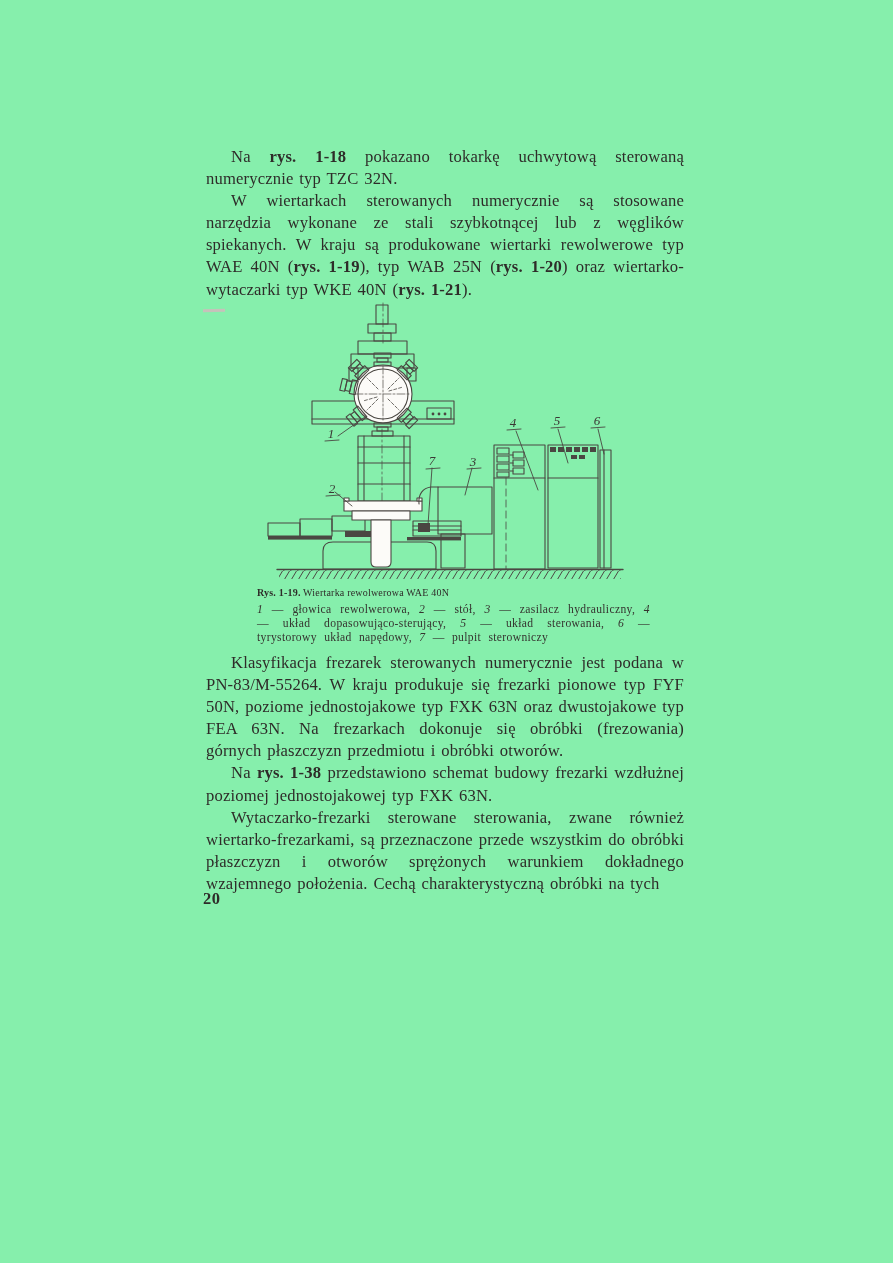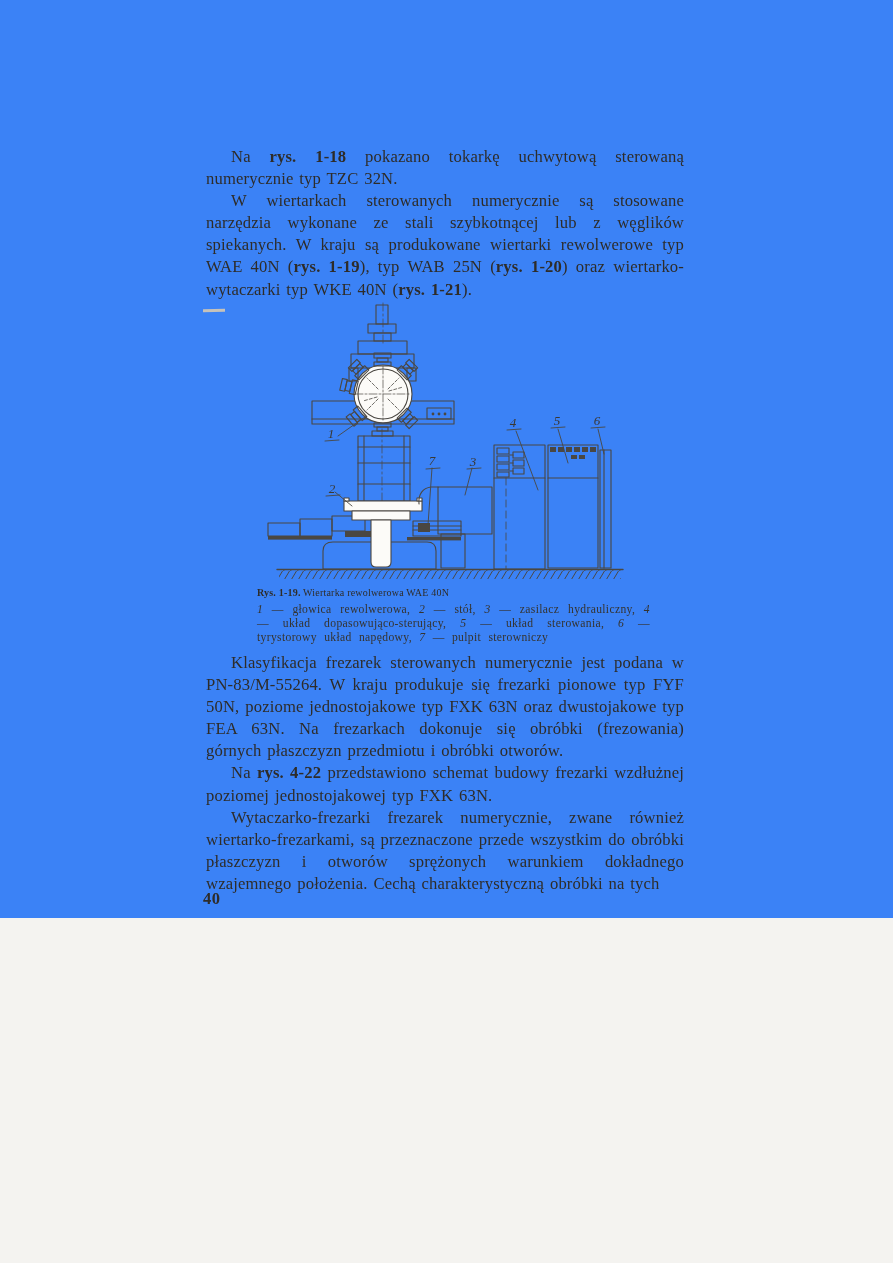--- a/index.html
+++ b/index.html
@@ -2,22 +2,22 @@
 <html lang="pl"><head>
 <meta charset="utf-8">
 <style>
   html,body{margin:0;padding:0;}
   body{
     width:893px;height:1263px;
     background:#f4f3f0;
     font-family:"Liberation Serif","DejaVu Serif",serif;
   }
   .page{
-    position:relative;width:893px;height:918px;
-    background:#3b82f6;color:#2e2c29;overflow:hidden;
+    position:relative;width:893px;height:1263px;
+    background:#86efac;color:#2e2c29;overflow:hidden;
   }
   .body-text{
     position:absolute;left:206px;width:478px;
     font-size:16.6px;line-height:22.1px;
     text-align:justify;word-spacing:0.09em;letter-spacing:0.01em;
   }
   .block-top{top:146px;}
   .block-bottom{top:652px;}
   .para{margin:0;text-indent:25px;}
   .b{font-weight:bold;}
@@ -240,19 +240,19 @@
     </svg>
   </div>
 
   <div class="caption">
     <p class="caption-title"><span class="b">Rys. 1-19.</span><span> Wiertarka rewolwerowa WAE 40N</span></p>
     <div class="caption-legend"><span class="i">1</span><span> — głowica rewolwerowa, </span><span class="i">2</span><span> — stół, </span><span class="i">3</span><span> — zasilacz hydrauliczny, </span><span class="i">4</span><span> — układ dopasowująco-sterujący, </span><span class="i">5</span><span> — układ sterowania, </span><span class="i">6</span><span> — tyrystorowy układ napędowy, </span><span class="i">7</span><span> — pulpit sterowniczy</span></div>
   </div>
 
   <div class="body-text block-bottom">
     <p class="para"><span class="r">Klasyfikacja </span><span class="i">frezarek sterowanych numerycznie</span><span class="r"> jest podana w PN-83/M-55264. W kraju produkuje się frezarki pionowe typ FYF 50N, poziome jednostojakowe typ FXK 63N oraz dwustojakowe typ FEA 63N. Na frezarkach dokonuje się obróbki (frezowania) górnych płaszczyzn przedmiotu i obróbki otworów.</span></p>
-    <p class="para"><span class="r">Na </span><span class="b">rys. 4-22</span><span class="r"> przedstawiono schemat budowy frezarki wzdłużnej poziomej jednostojakowej typ FXK 63N.</span></p>
-    <p class="para"><span class="i">Wytaczarko-frezarki frezarek numerycznie</span><span class="r">, zwane również wiertarko-frezarkami, są przeznaczone przede wszystkim do obróbki płaszczyzn i otworów sprężonych warunkiem dokładnego wzajemnego położenia. Cechą charakterystyczną obróbki na tych</span></p>
-  </div>
-
-  <div class="page-number">40</div>
+    <p class="para"><span class="r">Na </span><span class="b">rys. 1-38</span><span class="r"> przedstawiono schemat budowy frezarki wzdłużnej poziomej jednostojakowej typ FXK 63N.</span></p>
+    <p class="para"><span class="i">Wytaczarko-frezarki sterowane sterowania</span><span class="r">, zwane również wiertarko-frezarkami, są przeznaczone przede wszystkim do obróbki płaszczyzn i otworów sprężonych warunkiem dokładnego wzajemnego położenia. Cechą charakterystyczną obróbki na tych</span></p>
+  </div>
+
+  <div class="page-number">20</div>
 
 </div>
 
 </body></html>

